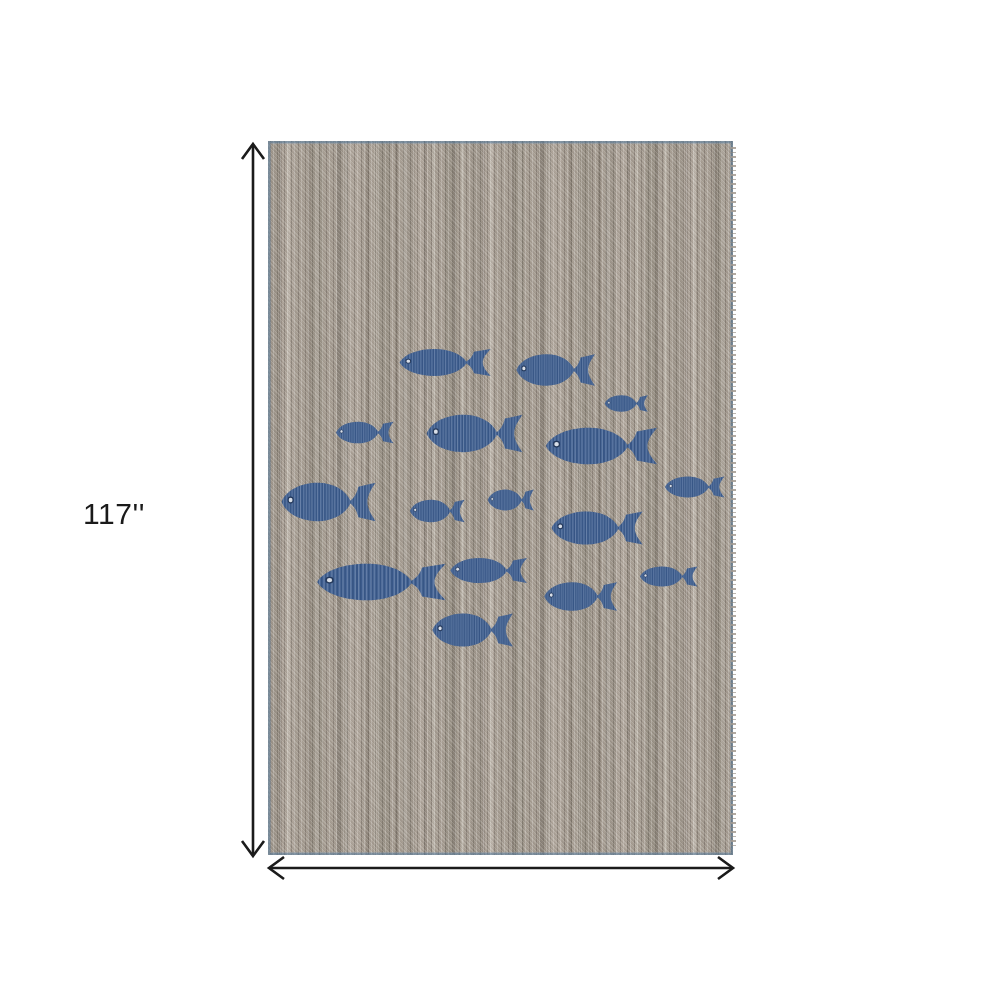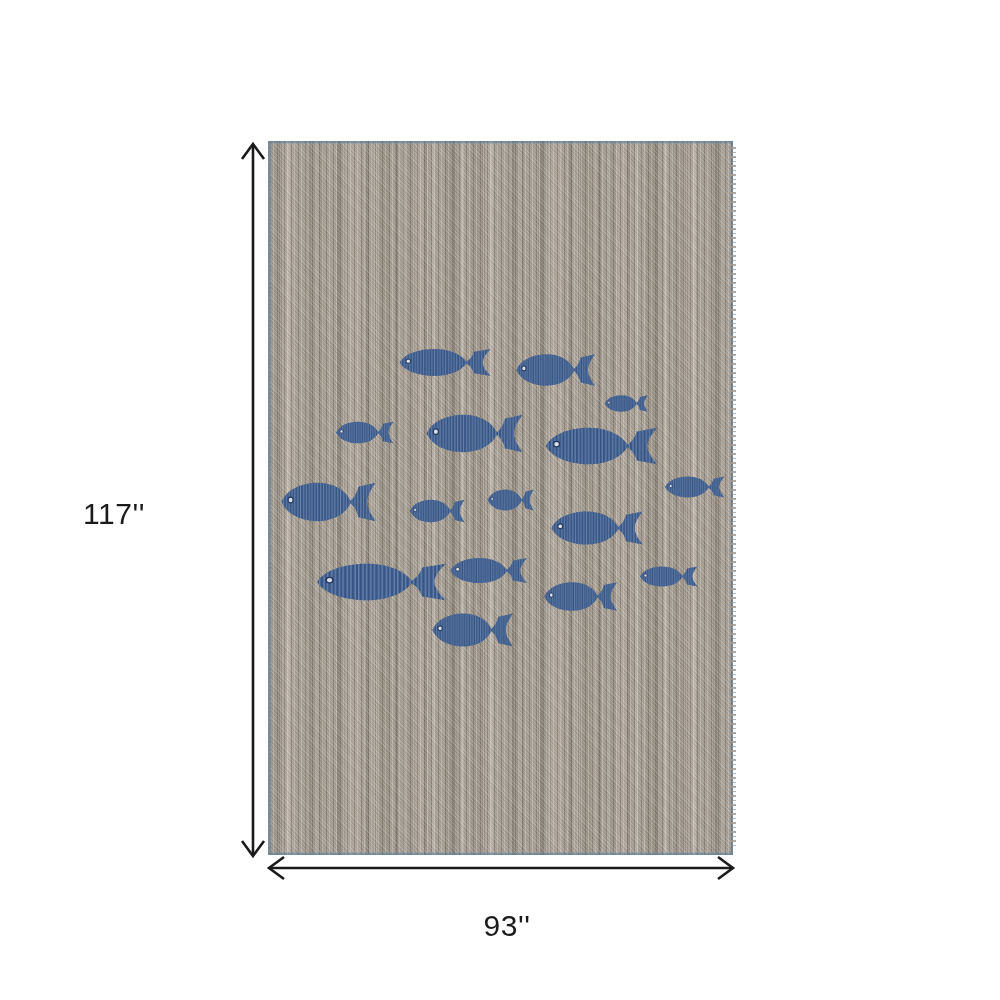--- a/index.html
+++ b/index.html
@@ -232,15 +232,14 @@
       <polyline points="242,841 253,856 264,841"></polyline>
     </g>
     <g>
       <line x1="270" y1="868" x2="732" y2="868"></line>
       <polyline points="284,857 269,868 284,879"></polyline>
       <polyline points="718,857 733,868 718,879"></polyline>
     </g>
   </svg>
 
   <div class="dim-label height">117''</div>
-  <div class="dim-label width">93''</div>
 
 </div>
 
 </body></html>

